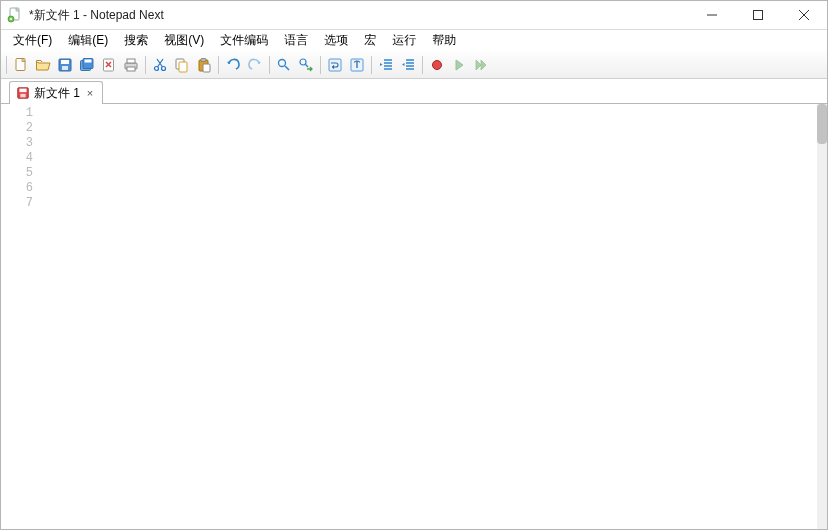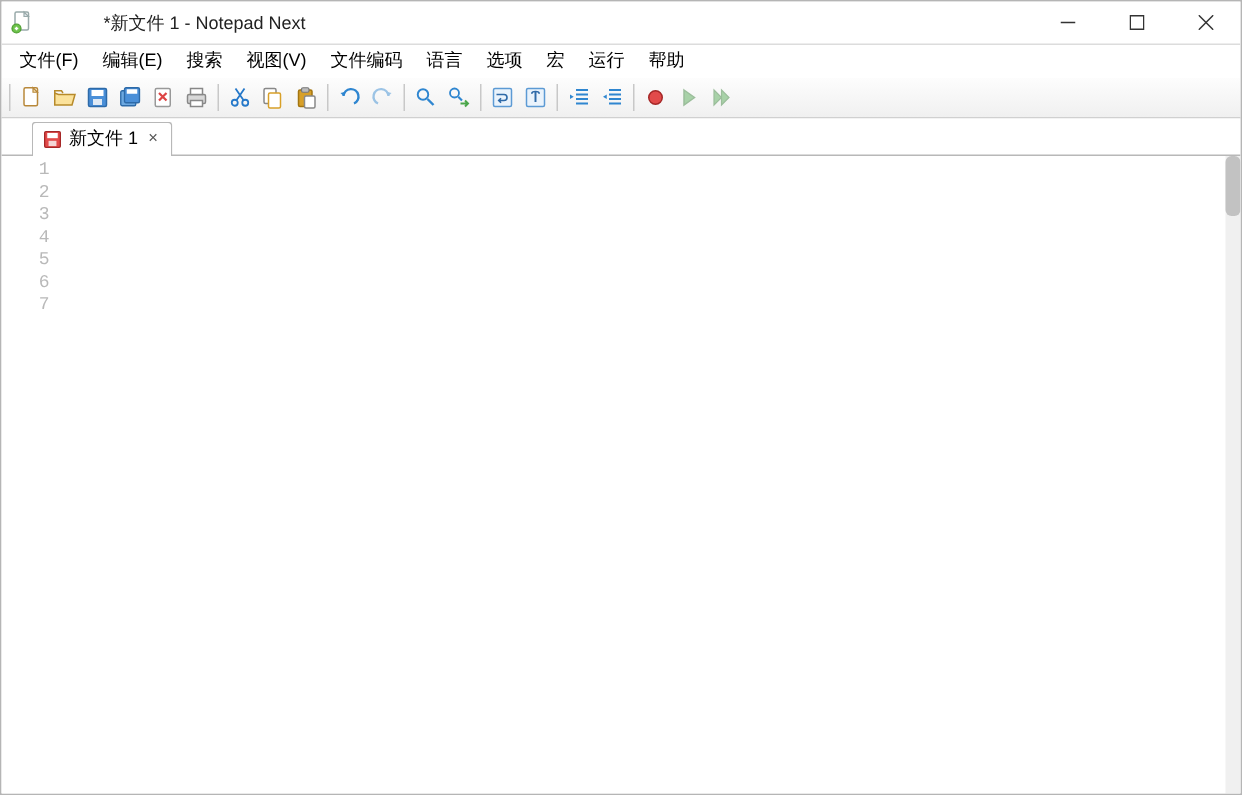--- a/index.html
+++ b/index.html
@@ -20,21 +20,20 @@
     box-sizing: border-box;
   }
 
   
   .title-bar {
     height: 28px;
     background: #ffffff;
     display: flex;
     align-items: center;
     border-bottom: 1px solid #dcdcdc;
-    gap: 40px;
   }
   .title-bar .app-icon {
     width: 16px;
     height: 16px;
     margin: 0 6px;
     position: relative;
   }
   .title-bar .app-icon svg { display: block; }
   .title-bar .title-text {
     flex: 0 0 auto;
@@ -99,22 +98,22 @@
     border-radius: 2px;
     position: relative;
   }
   .tool-btn svg { display: block; }
   .tool-btn.disabled svg { opacity: 0.45; }
 
   
   .tab-bar {
     height: 24px;
     display: flex;
-    align-items: center;
-    padding-left: 20px;
+    align-items: flex-end;
+    padding-left: 8px;
     background: #fff;
     border-bottom: 1px solid #b8b8b8;
   }
   .tab {
     height: 22px;
     padding: 0 6px;
     border: 1px solid #b8b8b8;
     border-bottom: none;
     border-top-left-radius: 3px;
     border-top-right-radius: 3px;

